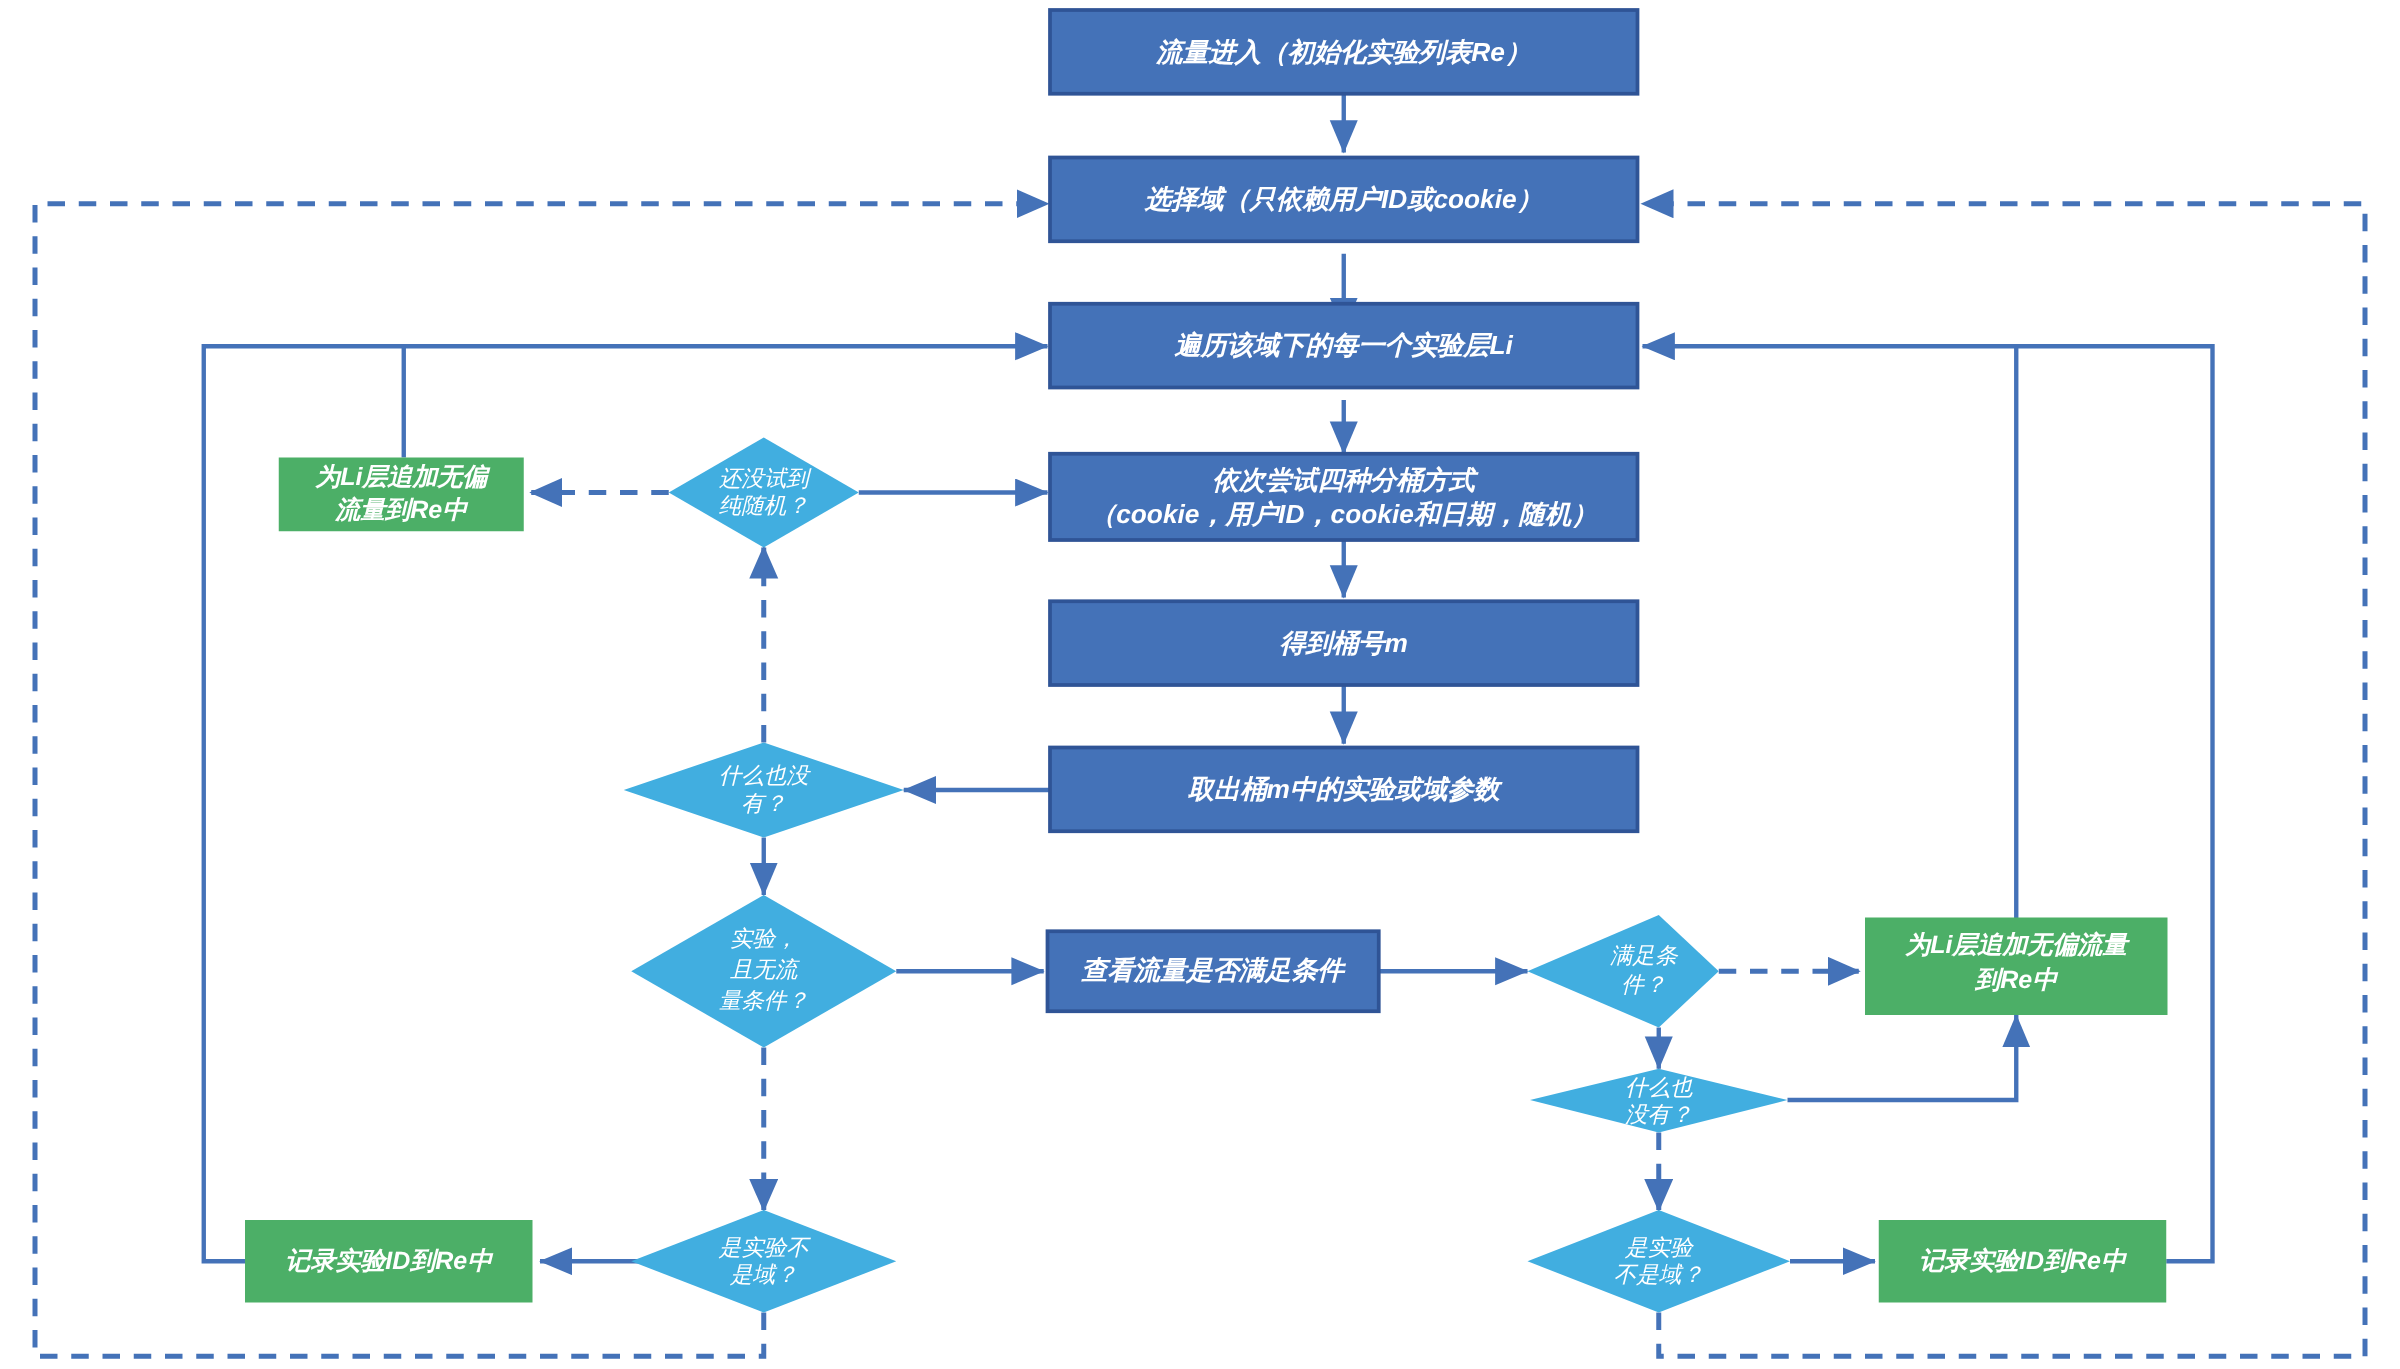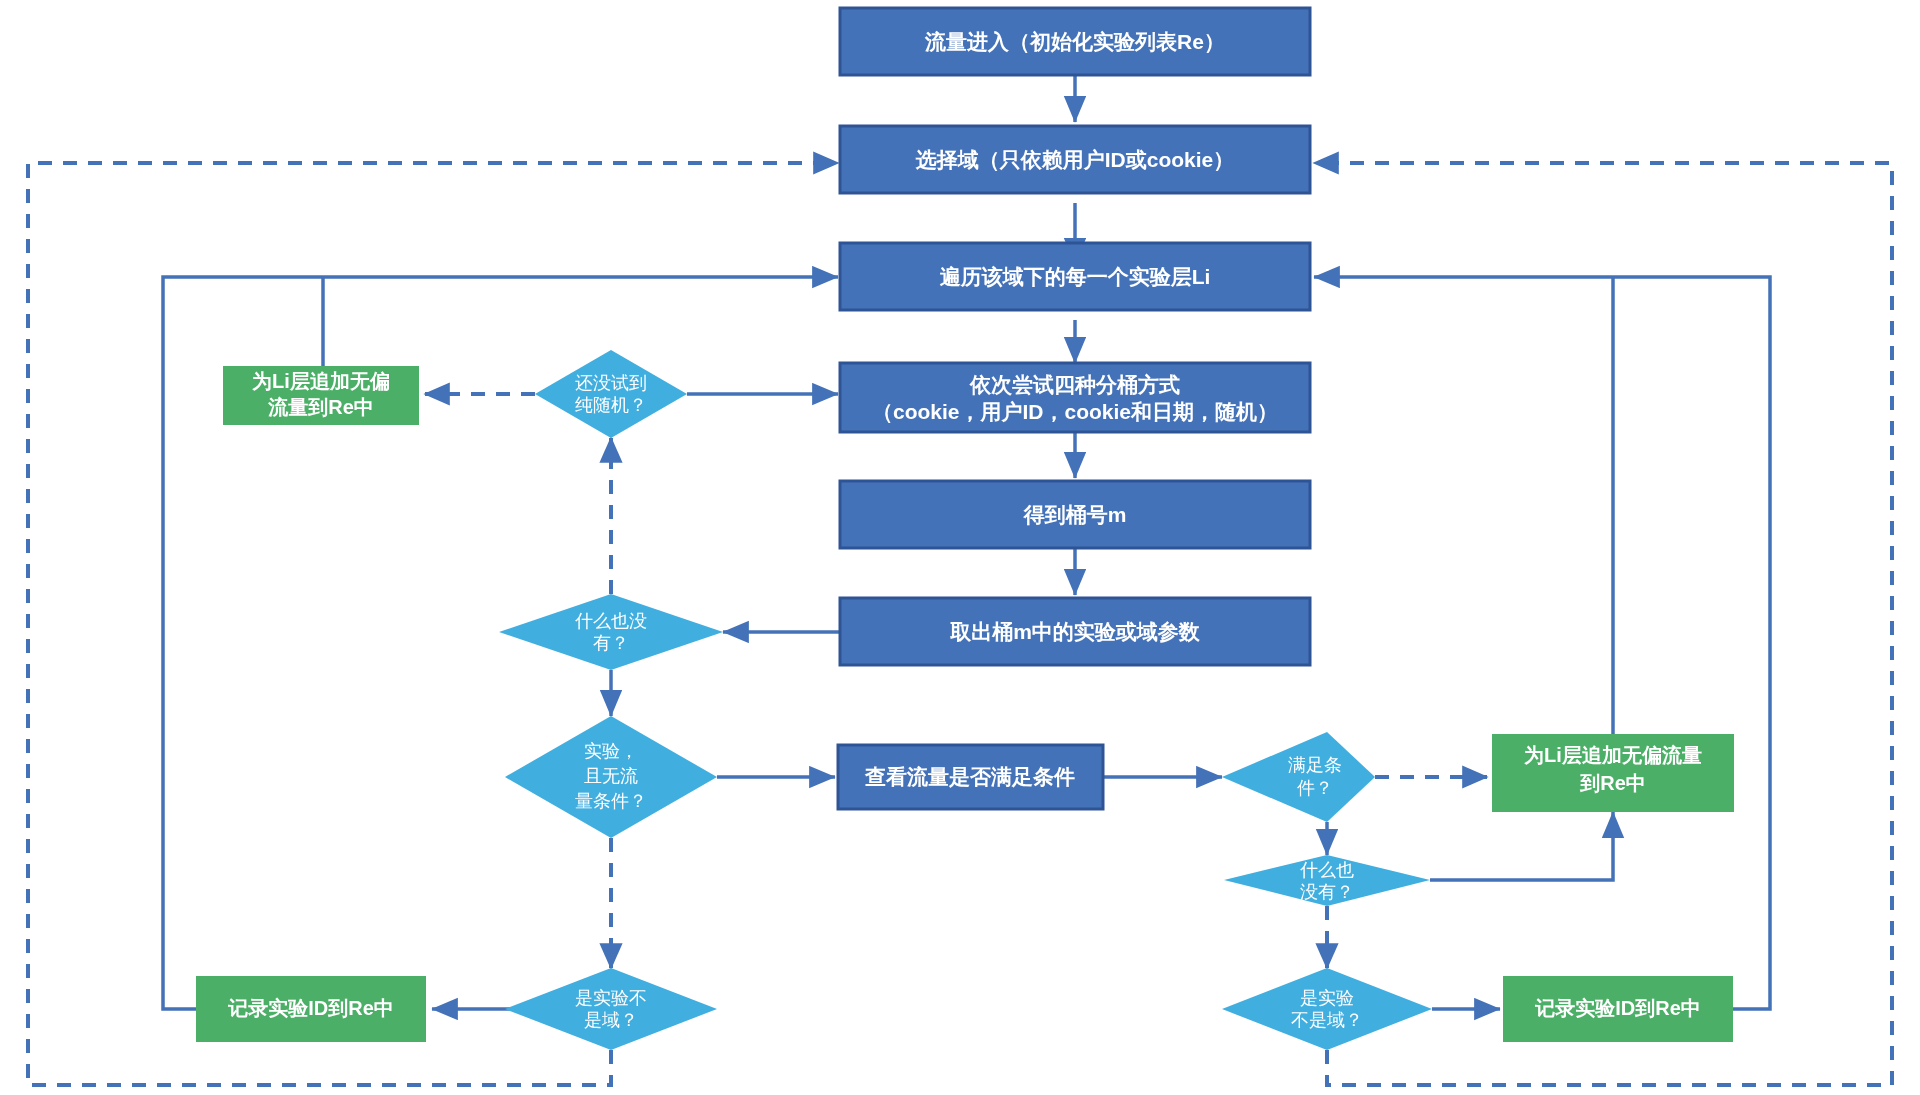--- a/index.html
+++ b/index.html
@@ -10,20 +10,21 @@
   body {
     width: 1920px;
     height: 1095px;
     font-family: "Liberation Sans", "DejaVu Sans", sans-serif;
     overflow: hidden;
   }
   #flow-root {
     position: relative;
     width: 1920px;
     height: 925px;
+    font-style: italic;
   }
   svg.flow-canvas {
     position: absolute;
     top: 0;
     left: 0;
     width: 1920px;
     height: 1095px;
   }
   .node-label {
     fill: #ffffff;

